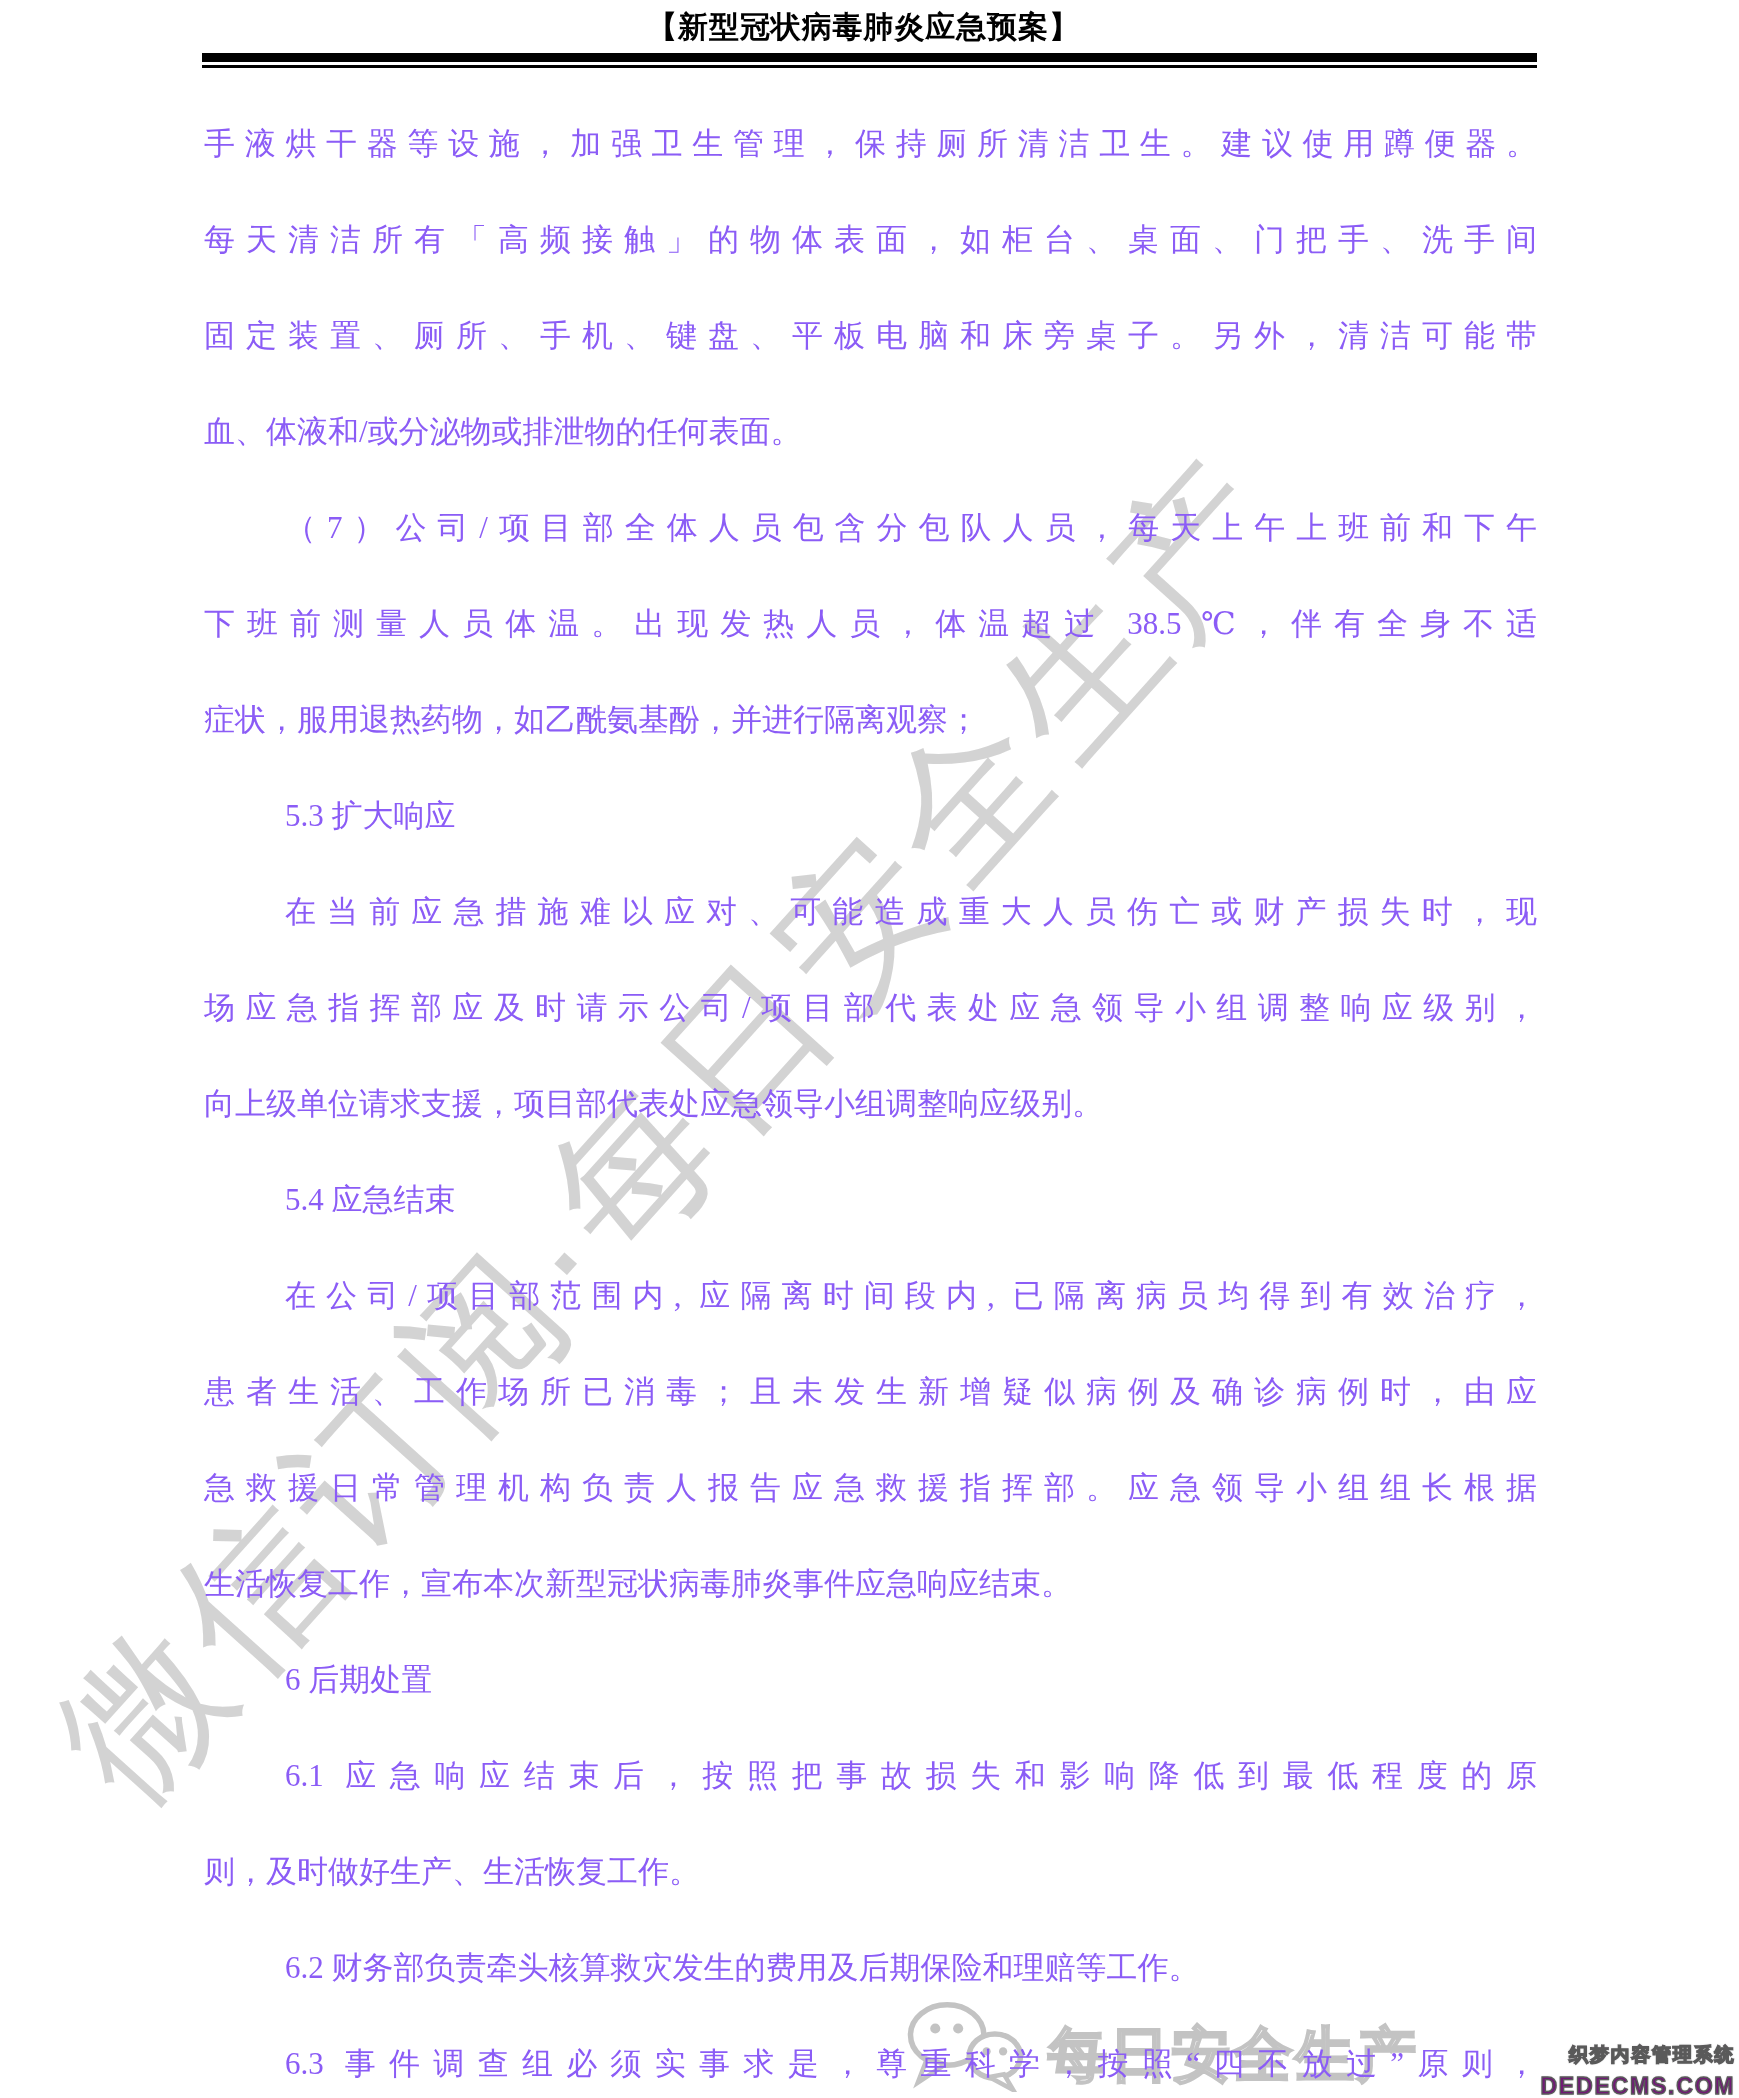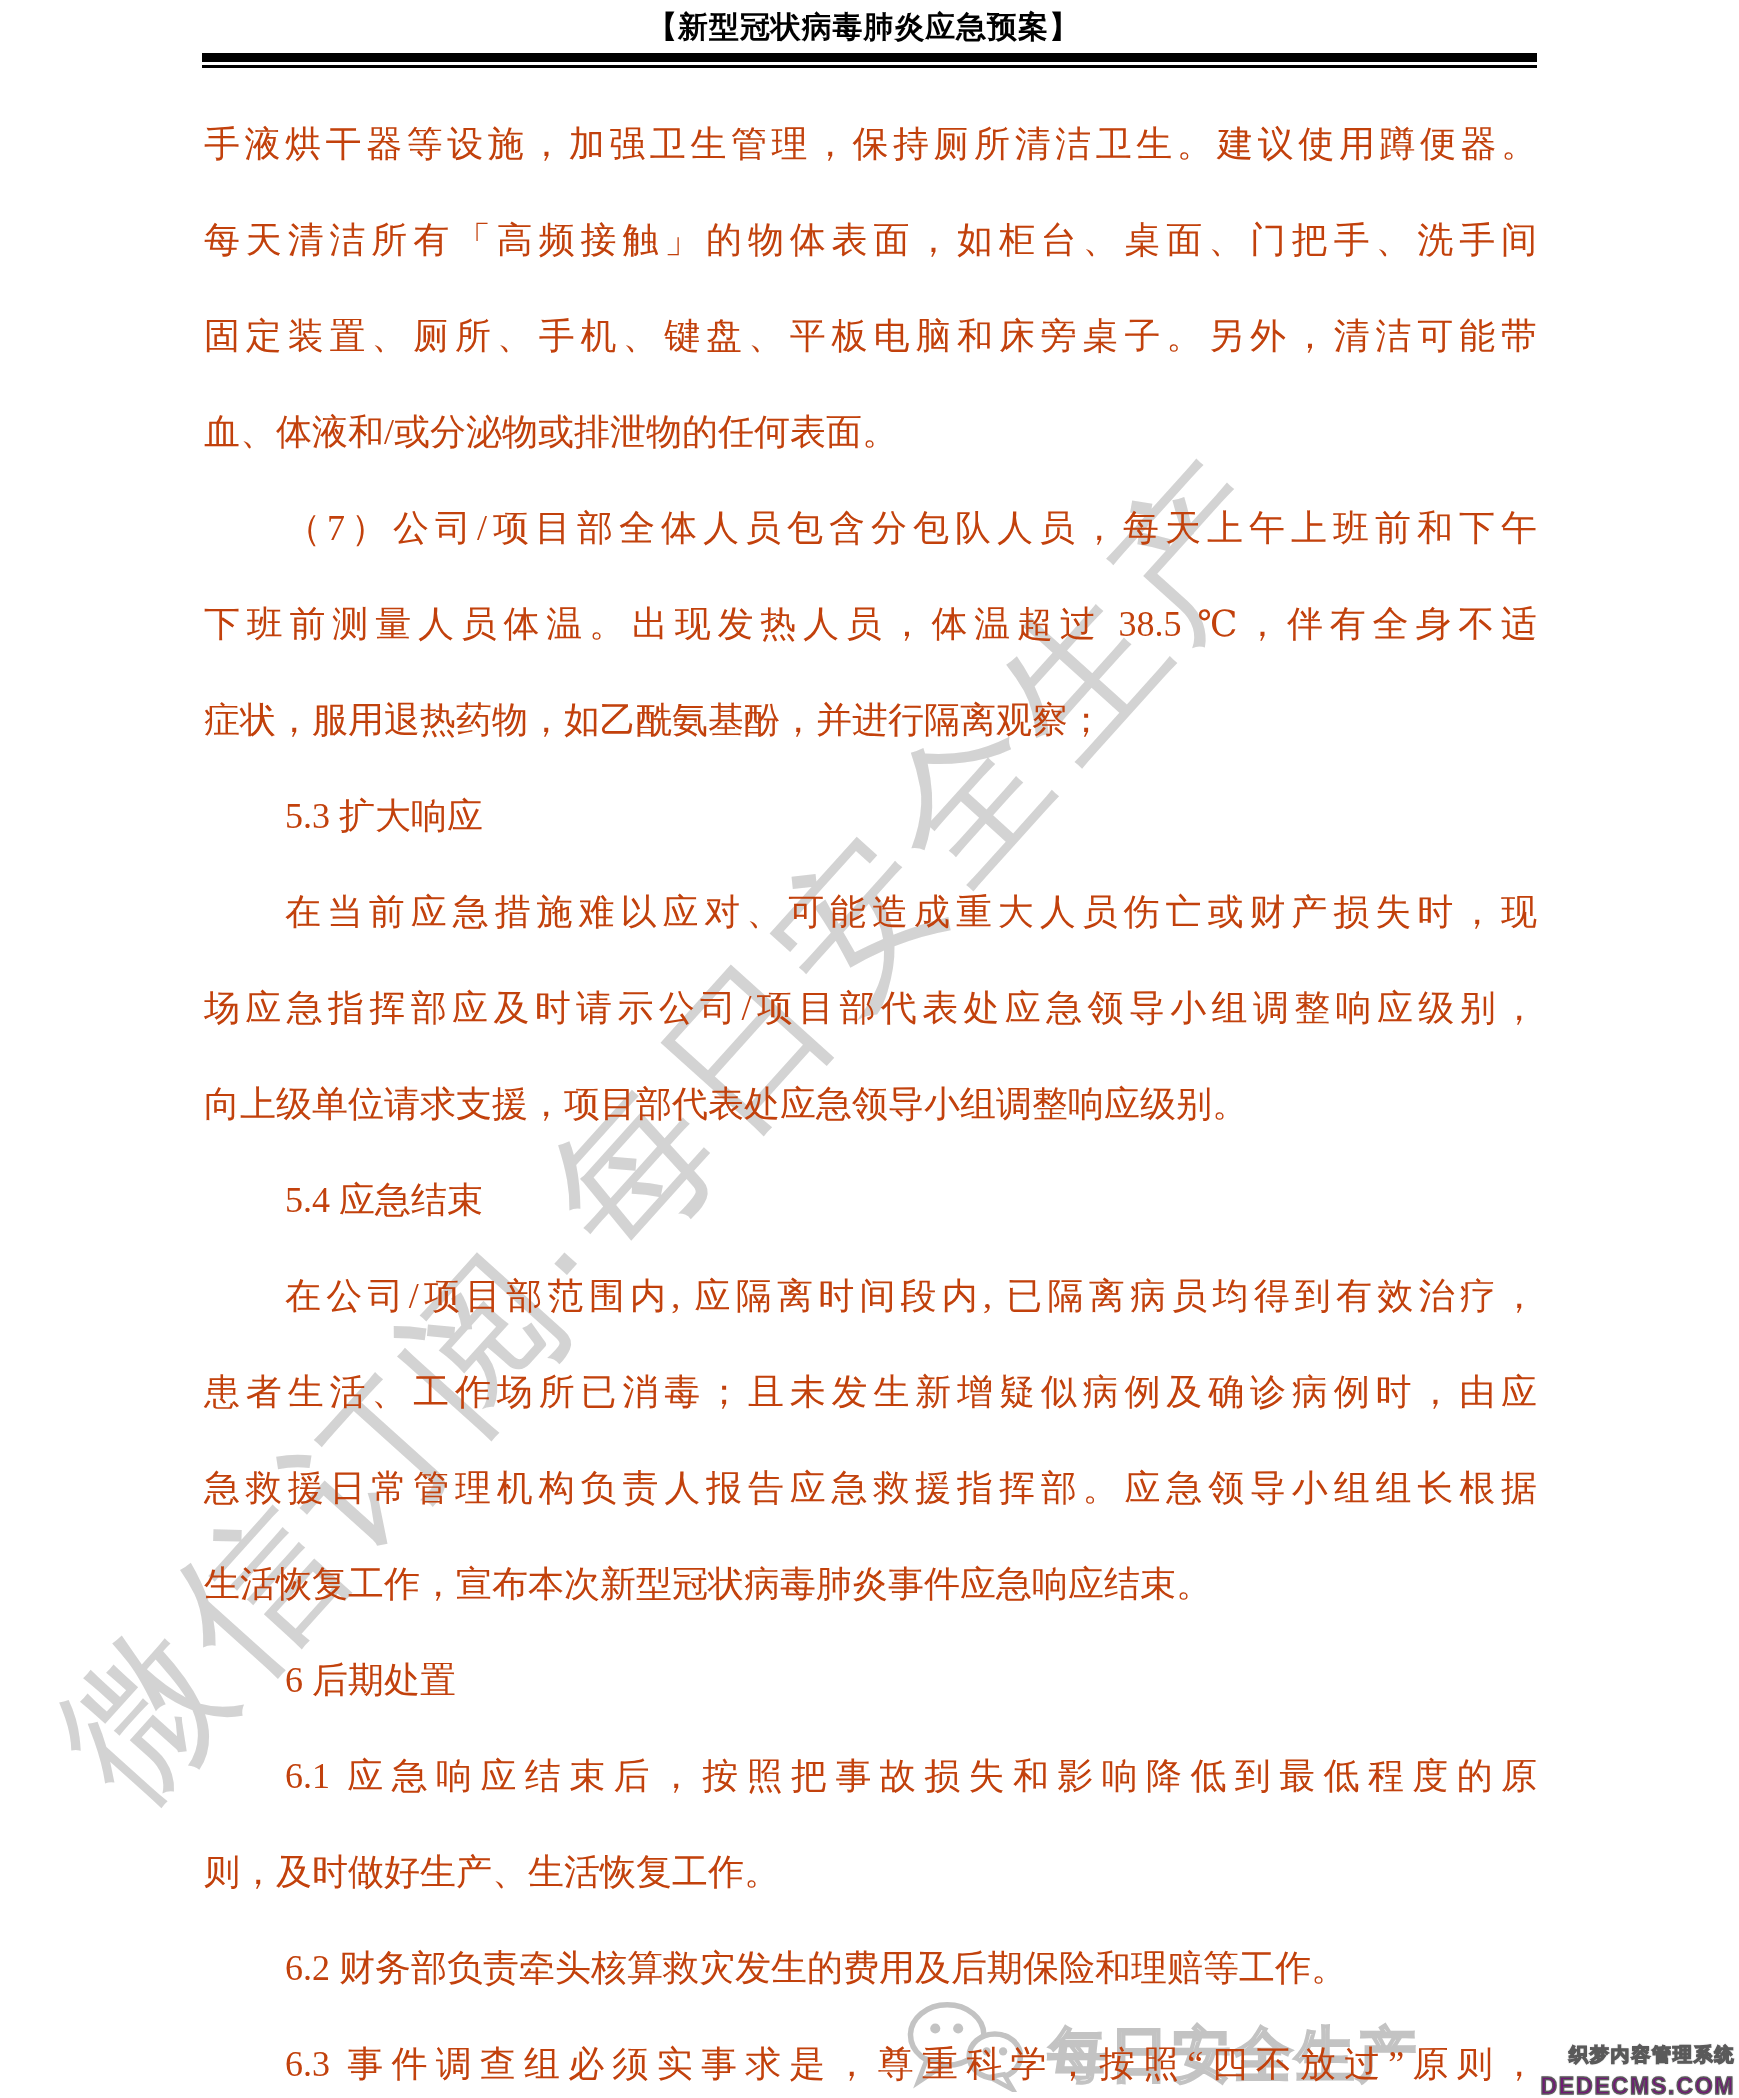--- a/index.html
+++ b/index.html
@@ -22,21 +22,21 @@
   .header-rule{position:absolute;top:53px;left:202px;width:1335px;z-index:5;}
   .header-rule .thick{height:9.2px;background:#000;}
   .header-rule .thin{height:2.8px;background:#000;margin-top:2.8px;}
   
   .doc-body{
     position:absolute;top:96px;left:204px;width:1333px;
     z-index:4;
   }
   .line{
     margin:0;height:96px;line-height:96px;
-    font-size:36px;color:#c2410c;
+    font-size:31px;color:#8b5cf6;
     text-align:left;
     overflow:visible;
   }
   .line.fill{text-align:justify;text-align-last:justify;}
   .line.ind{text-indent:81px;}
   
   .wm-diagonal{
     position:absolute;left:92px;top:1692px;
     height:161px;line-height:161px;
     font-size:158px;letter-spacing:9.2px;white-space:nowrap;

